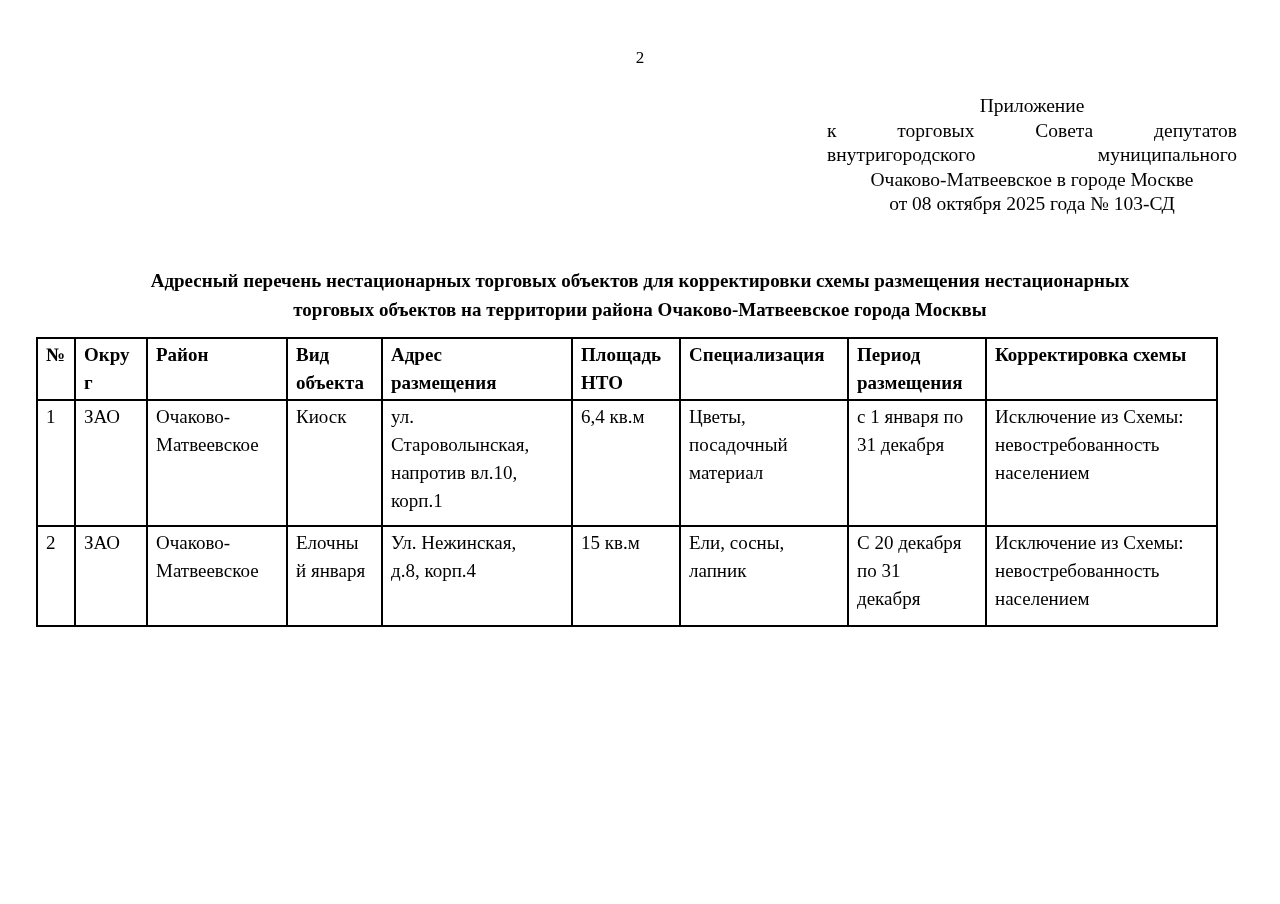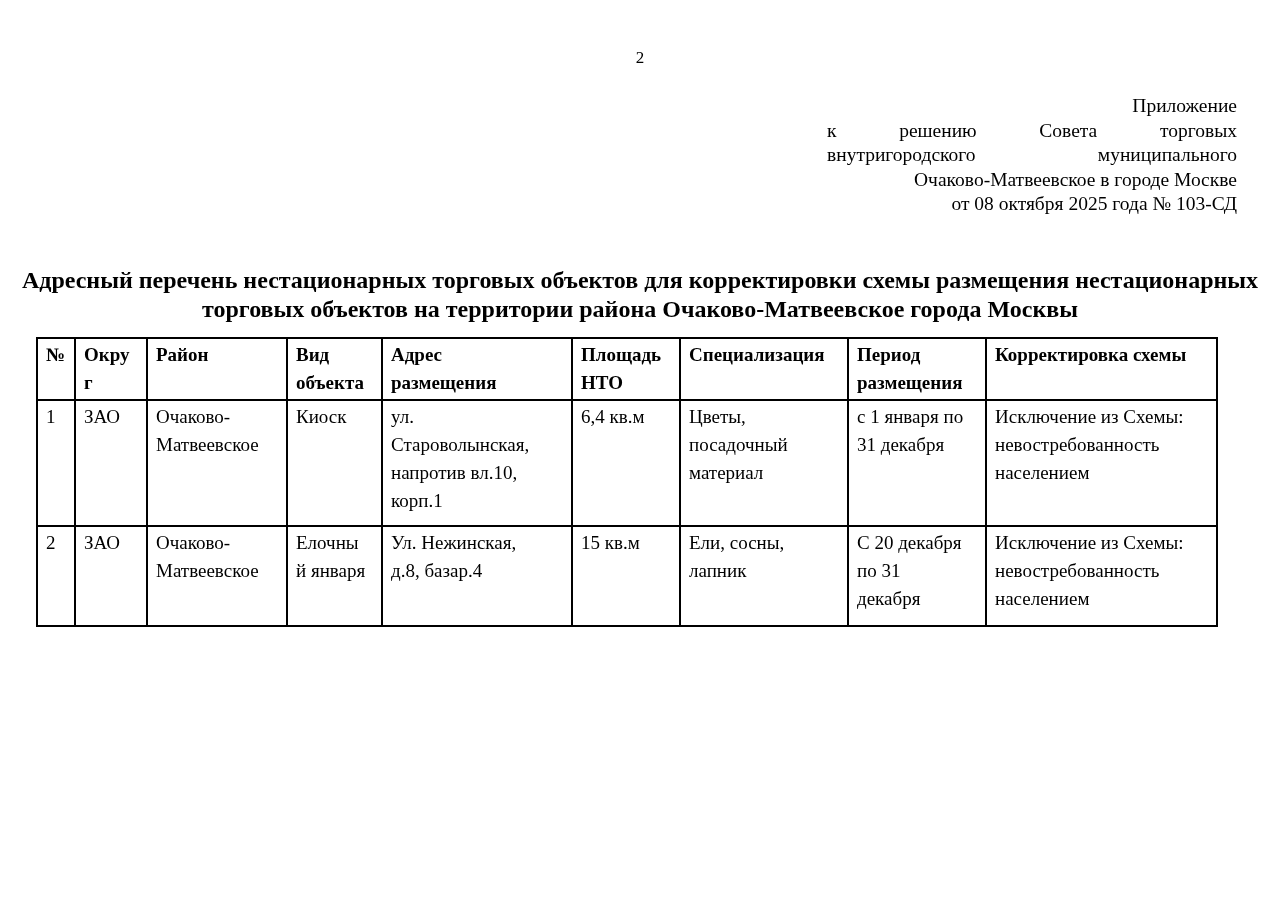--- a/index.html
+++ b/index.html
@@ -25,36 +25,36 @@
     font-size: 17px;
   }
   .annex-block {
     position: absolute;
     left: 827px;
     top: 94px;
     width: 410px;
     font-size: 19.5px;
     line-height: 24.6px;
   }
-  .annex-line { text-align: right; }
+  .annex-line { text-align: center; }
   .annex-line.just {
     text-align: justify;
     text-align-last: justify;
   }
   .ul {
     text-underline-offset: 3px;
   }
   .doc-title {
     position: absolute;
     top: 266px;
     left: 0;
     width: 100%;
     margin: 0;
     text-align: center;
-    font-size: 24px;
+    font-size: 19px;
     font-weight: bold;
     line-height: 29px;
     white-space: pre-line;
   }
   table.nto-table {
     position: absolute;
     left: 36px;
     top: 337px;
     width: 1180px;
     border-collapse: collapse;
@@ -77,21 +77,21 @@
 </style>
 </head>
 <body>
 
 <div class="page">
 
   <div class="page-number">2</div>
 
   <div class="annex-block">
     <div class="annex-line">Приложение</div>
-    <div class="annex-line just">к решению Совета торговых</div>
+    <div class="annex-line just">к торговых Совета депутатов</div>
     <div class="annex-line just">внутригородского муниципального</div>
     <div class="annex-line">Очаково-Матвеевское в городе Москве</div>
     <div class="annex-line"><span>от </span><span class="ul">08 октября 2025 года </span><span>№ </span><span class="ul">103-СД</span></div>
   </div>
 
   <h1 class="doc-title">Адресный перечень нестационарных торговых объектов для корректировки схемы размещения нестационарных
 торговых объектов на территории района Очаково-Матвеевское города Москвы</h1>
 
   <table class="nto-table">
     <colgroup>
@@ -145,21 +145,21 @@
 населением</td>
       </tr>
       <tr class="data-row-2">
         <td>2</td>
         <td>ЗАО</td>
         <td>Очаково-
 Матвеевское</td>
         <td>Елочны
 й января</td>
         <td>Ул. Нежинская,
-д.8, базар.4</td>
+д.8, корп.4</td>
         <td>15 кв.м</td>
         <td>Ели, сосны,
 лапник</td>
         <td>С 20 декабря
 по 31
 декабря</td>
         <td>Исключение из Схемы:
 невостребованность
 населением</td>
       </tr>

